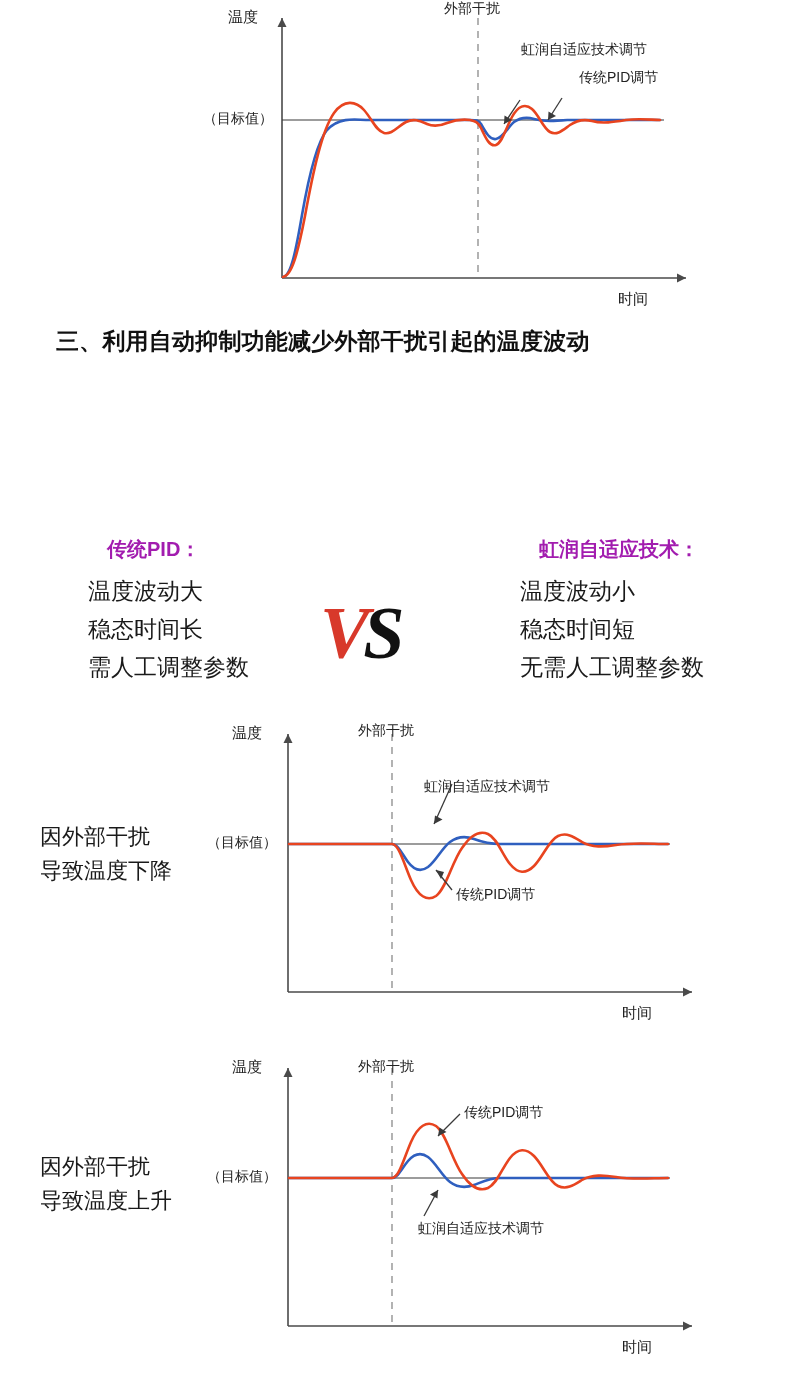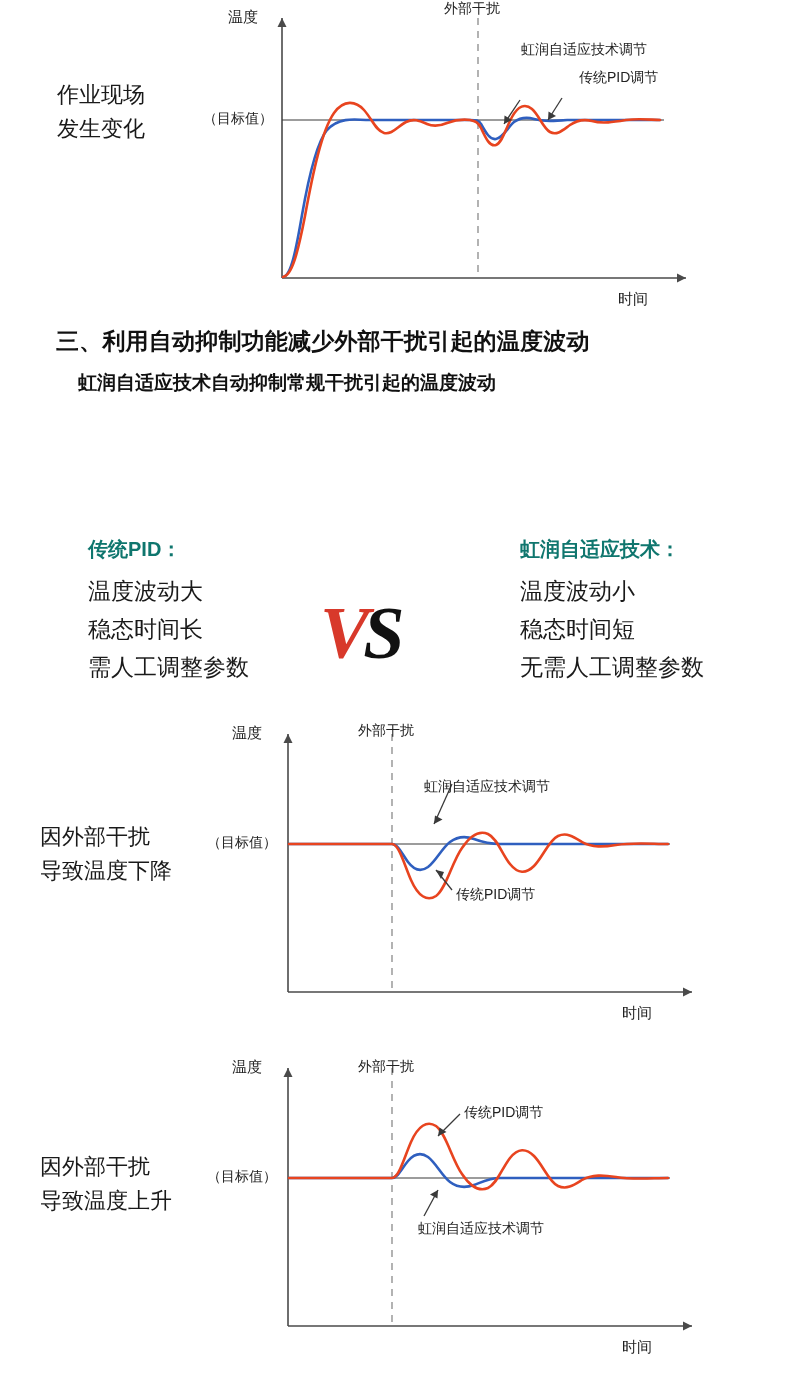--- a/index.html
+++ b/index.html
@@ -63,22 +63,23 @@
     color: #1a1a1a;
     text-align: justify;
     text-indent: 38px;
   }
 
   
   .cmp-title {
     position: absolute;
     font-size: 20px;
     font-weight: bold;
-    color: #0f766e;
-    white-space: nowrap;
+    color: #a21caf;
+    white-space: nowrap;
+    margin-left: 19px;
   }
   .cmp-list {
     position: absolute;
     font-size: 23px;
     line-height: 38px;
     color: #1a1a1a;
     white-space: pre-line;
   }
   .vs-mark {
     position: absolute;
@@ -109,22 +110,20 @@
     font-size: 14px;
   }
 </style>
 </head>
 <body>
 
 <div class="page">
 
   <div class="chart-block" style="left:0px; top:0px; width:790px; height:312px;">
 
-    <div class="side-caption" style="left:57px; top:78px;">作业现场
-发生变化</div>
 
     <svg class="chart-svg" width="790" height="312" viewBox="0 0 790 312">
 
       <path d="M282,18 L282,278" stroke="#4a4a4a" stroke-width="1.6" fill="none"></path>
       <path d="M282,278 L686,278" stroke="#4a4a4a" stroke-width="1.6" fill="none"></path>
       <path d="M282,18 l-4.5,9 l9,0 z" fill="#4a4a4a"></path>
       <path d="M686,278 l-9,-4.5 l0,9 z" fill="#4a4a4a"></path>
 
       <path d="M282,120 L664,120" stroke="#3a3a3a" stroke-width="1.2" fill="none"></path>
 
@@ -151,21 +150,20 @@
     <div class="clabel axis" style="left:228px; top:8px;">温度</div>
     <div class="clabel axis" style="left:618px; top:290px;">时间</div>
     <div class="clabel target" style="left:203px; top:110px;">（目标值）</div>
     <div class="clabel" style="left:444px; top:0px;">外部干扰</div>
     <div class="clabel" style="left:521px; top:41px;">虹润自适应技术调节</div>
     <div class="clabel" style="left:579px; top:69px;">传统PID调节</div>
   </div>
 
   <div class="section-heading" style="left:56px; top:326px;">三、利用自动抑制功能减少外部干扰引起的温度波动</div>
 
-  <div class="sub-heading" style="left:78px; top:370px;">虹润自适应技术自动抑制常规干扰引起的温度波动</div>
 
 
   <div class="cmp-title" style="left:88px; top:536px;">传统PID：</div>
   <div class="cmp-list" style="left:88px; top:572px;">温度波动大
 稳态时间长
 需人工调整参数</div>
 
   <div class="vs-mark" style="left:320px; top:556px;"><span>V</span><span class="vs-s">S</span></div>
 
   <div class="cmp-title" style="left:520px; top:536px;">虹润自适应技术：</div>

